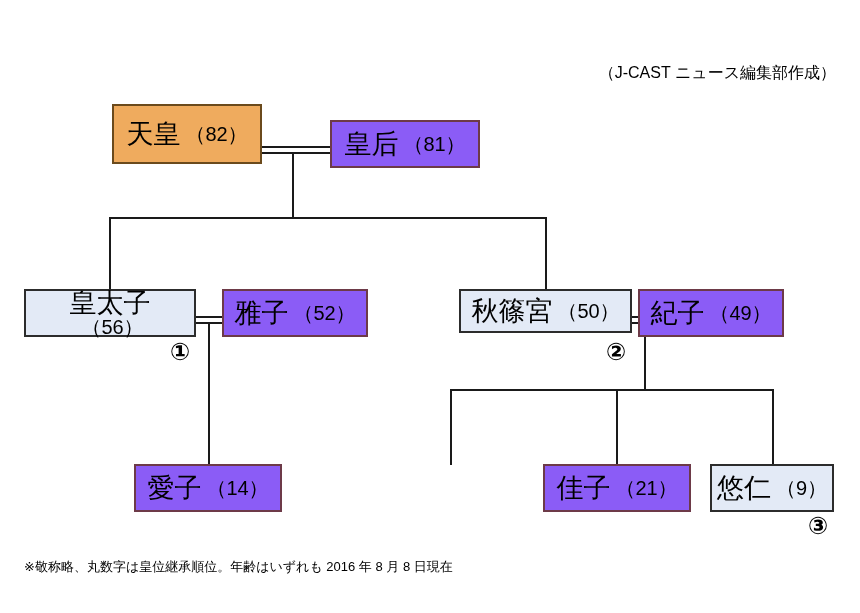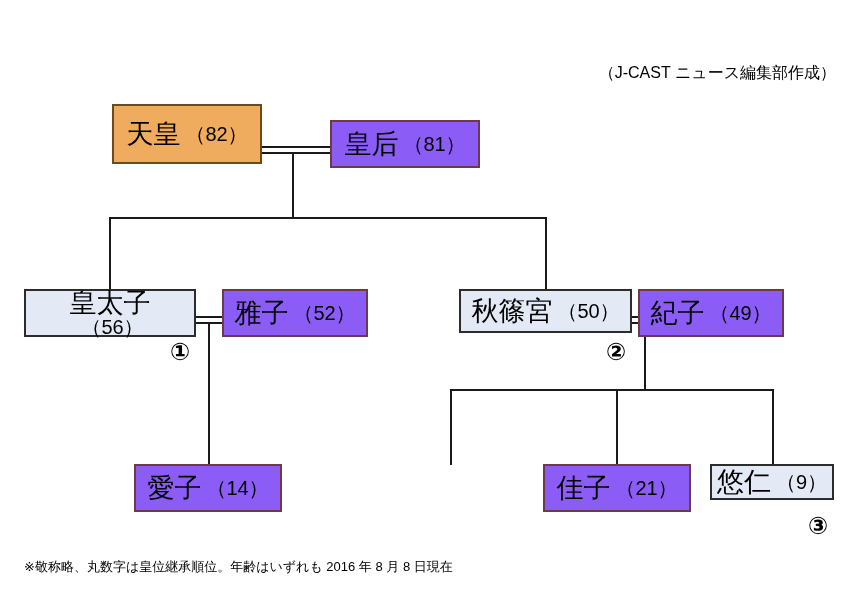--- a/index.html
+++ b/index.html
@@ -164,21 +164,21 @@
     <span class="nm">愛子</span>
     <span class="ag">（14）</span>
   </div>
 
 
   <div class="node female" style="left:543px; top:464px; width:148px; height:48px;">
     <span class="nm">佳子</span>
     <span class="ag">（21）</span>
   </div>
 
-  <div class="node male" style="left:710px; top:464px; width:124px; height:36px;">
+  <div class="node male" style="left:710px; top:464px; width:124px; height:48px;">
     <span class="nm">悠仁</span>
     <span class="ag">（9）</span>
   </div>
   <div class="rank" style="left:808px; top:514px;">③</div>
 
   <div class="footnote">※敬称略、丸数字は皇位継承順位。年齢はいずれも 2016 年 8 月 8 日現在</div>
 
 </div>
 
 </body></html>

